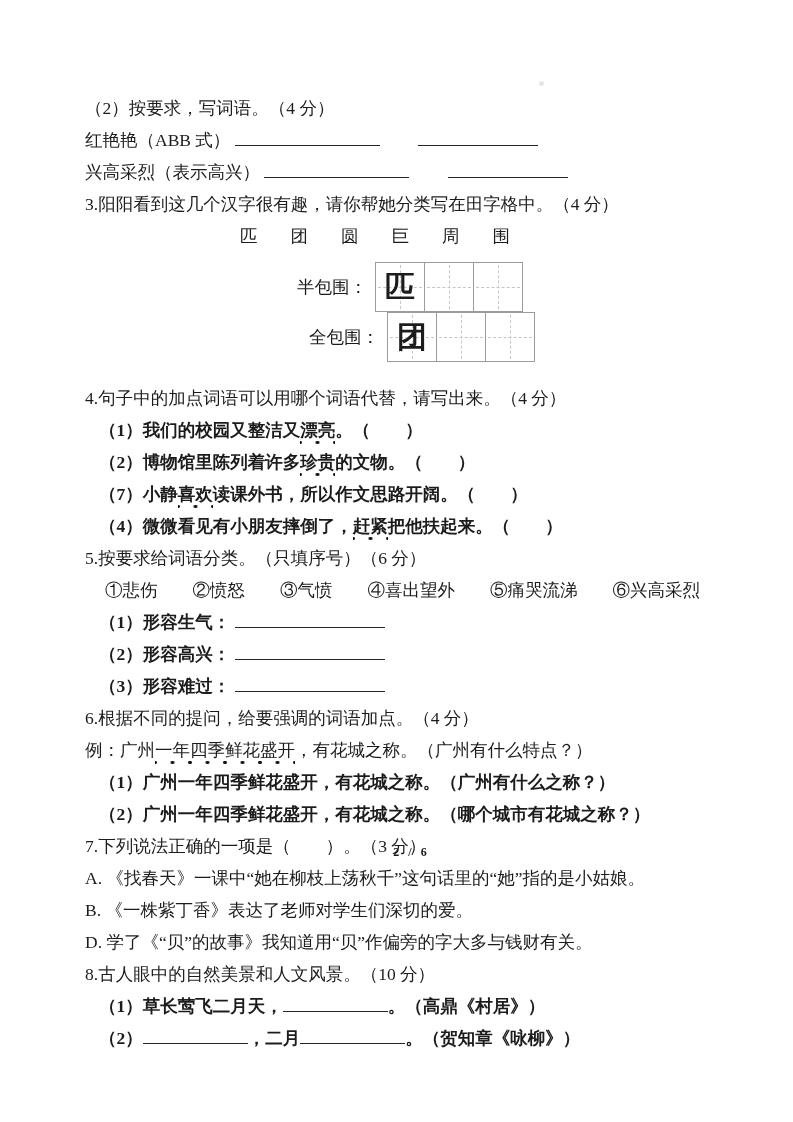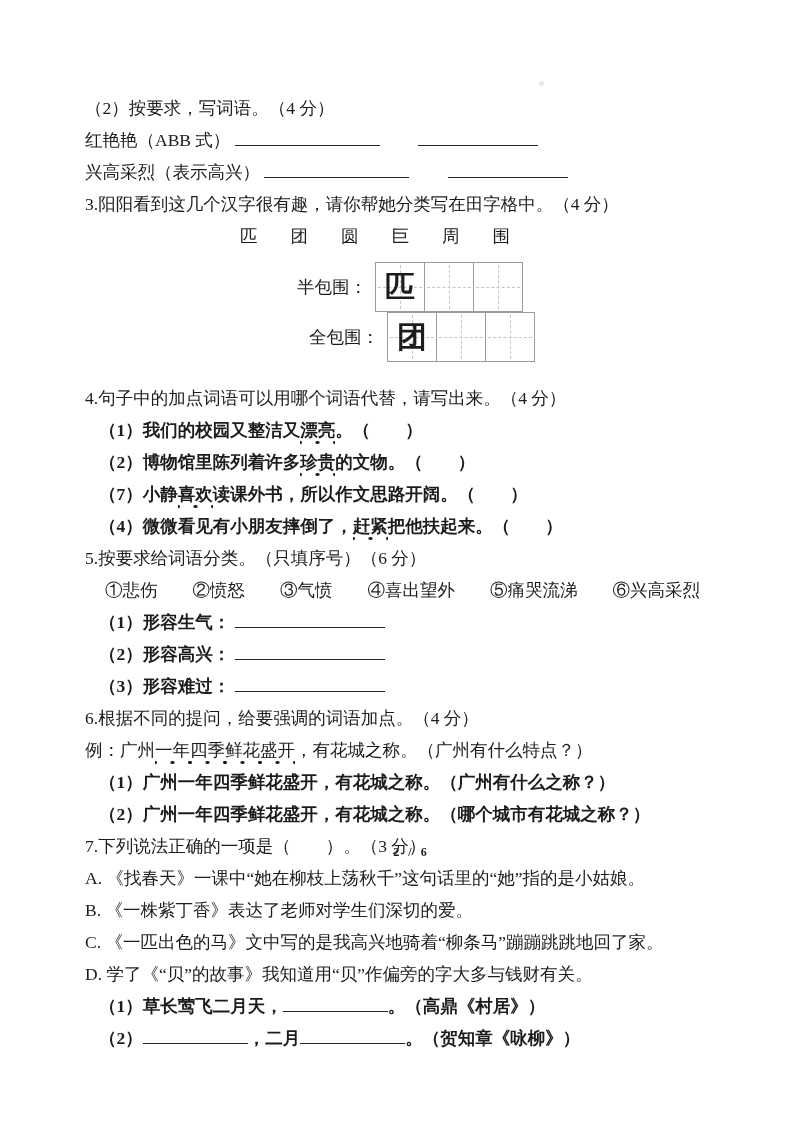--- a/index.html
+++ b/index.html
@@ -135,23 +135,23 @@
   <div class="line">6.根据不同的提问，给要强调的词语加点。（4 分）</div>
   <div class="line">
     <span>例：广州</span><span class="dots">一年四季鲜花盛开</span><span>，有花城之称。（广州有什么特点？）</span>
   </div>
   <div class="line indent">（1）广州一年四季鲜花盛开，有花城之称。（广州有什么之称？）</div>
   <div class="line indent">（2）广州一年四季鲜花盛开，有花城之称。（哪个城市有花城之称？）</div>
 
   <div class="line">7.下列说法正确的一项是（　　）。（3 分）</div>
   <div class="line">A. 《找春天》一课中“她在柳枝上荡秋千”这句话里的“她”指的是小姑娘。</div>
   <div class="line">B. 《一株紫丁香》表达了老师对学生们深切的爱。</div>
-  <div class="line">C. 《一匹出色的马》文中写的是我高兴地骑着“柳条马”蹦蹦跳跳地回了家。</div>
   <div class="line">D. 学了《“贝”的故事》我知道用“贝”作偏旁的字大多与钱财有关。</div>
 
+  <div class="line">8.古人眼中的自然美景和人文风景。（10 分）</div>
   <div class="line indent">
     <span>（1）草长莺飞二月天，</span><span class="blank w105"></span><span>。（高鼎《村居》）</span>
   </div>
   <div class="line indent">
     <span>（2）</span><span class="blank w105"></span><span>，二月</span><span class="blank w105"></span><span>。（贺知章《咏柳》）</span>
   </div>
 
   <div class="footer">2 / 6</div>
 </div>
 

